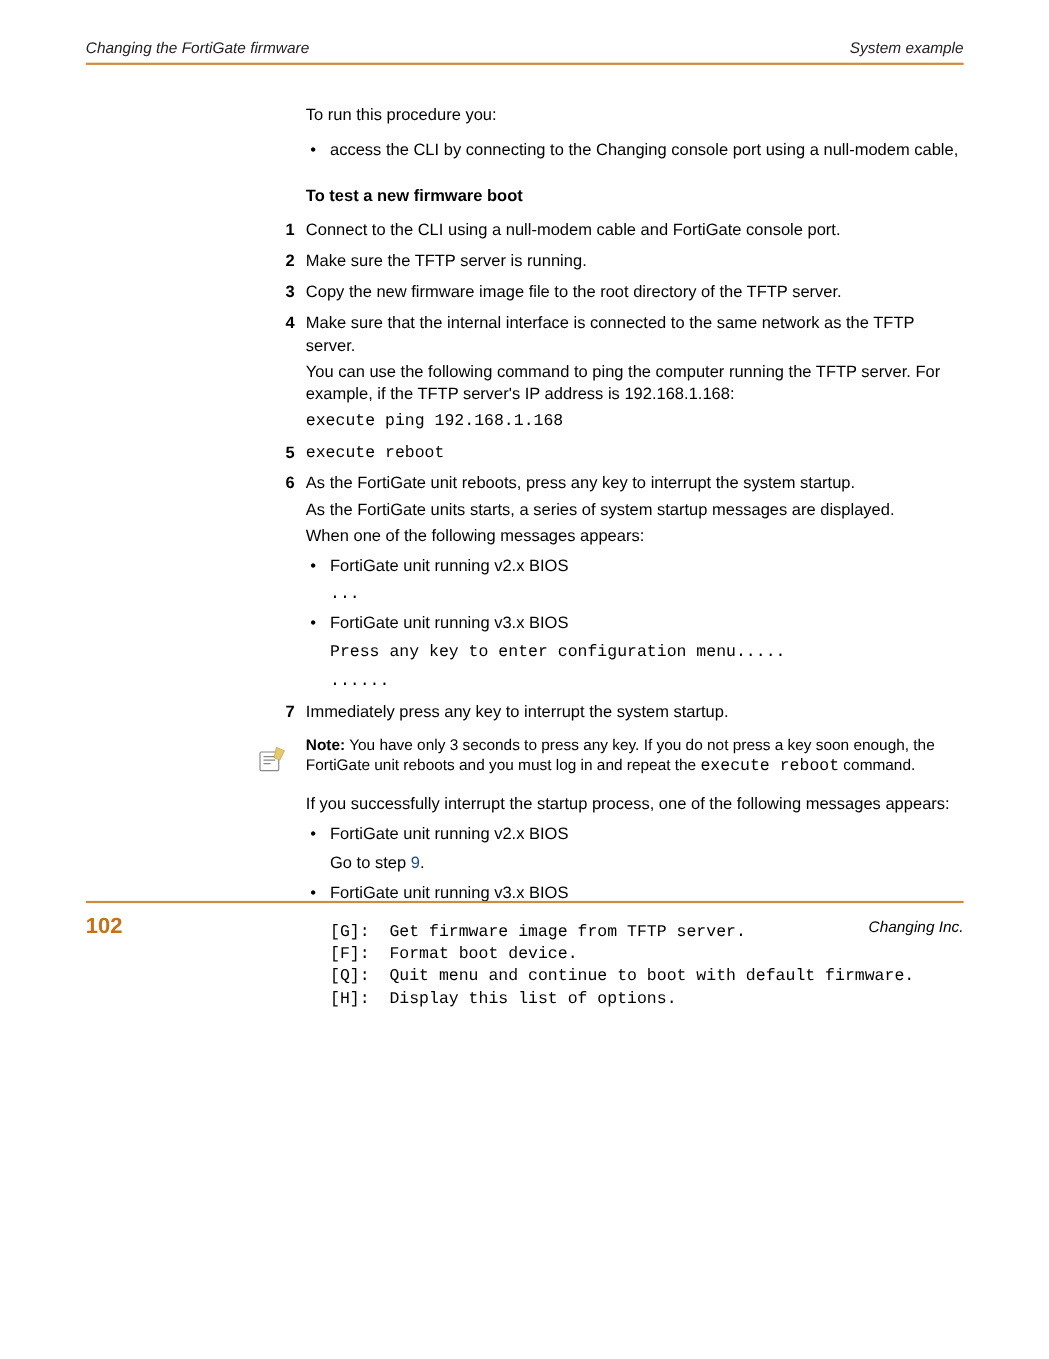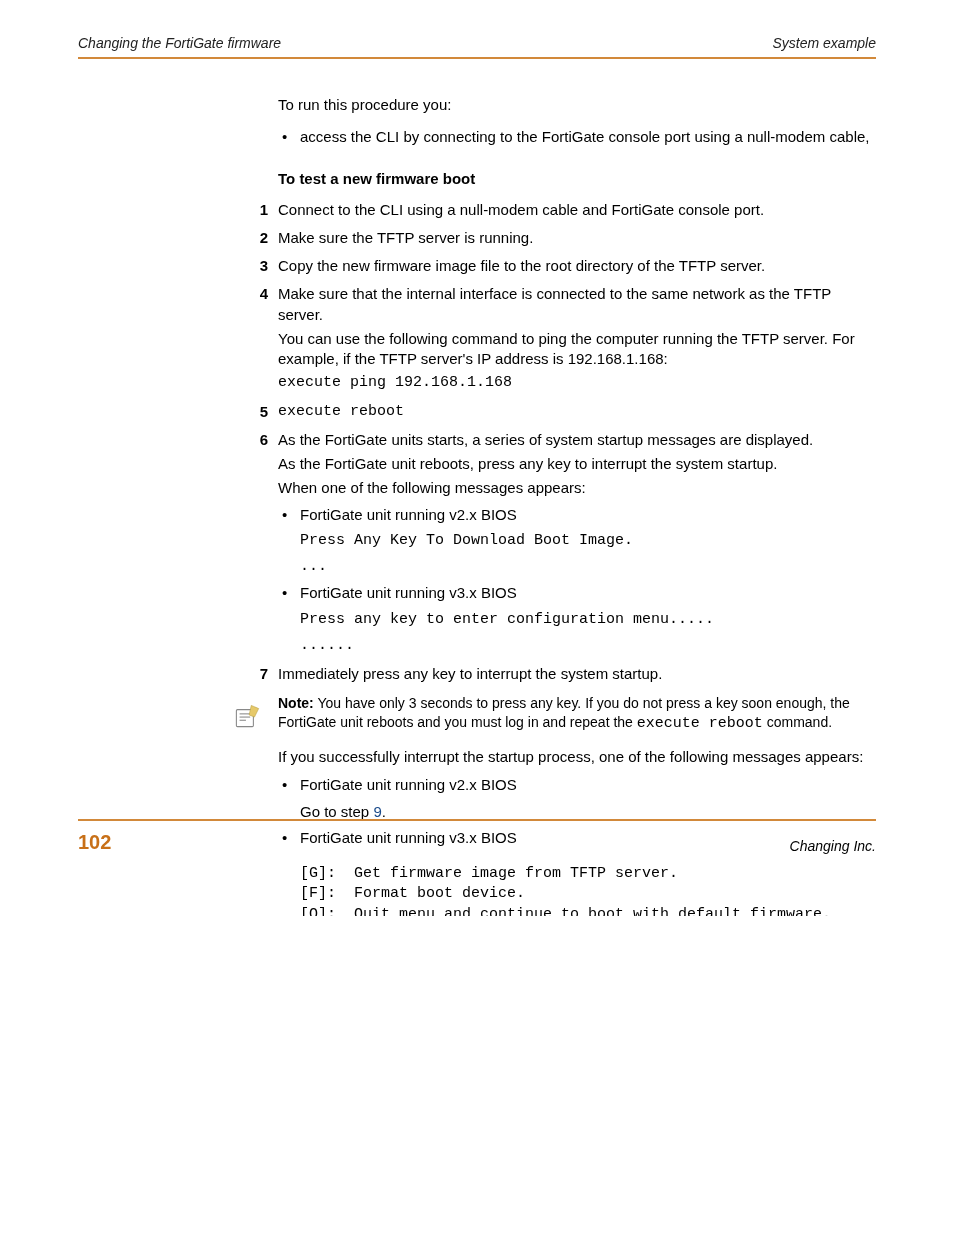--- a/index.html
+++ b/index.html
@@ -134,21 +134,21 @@
     right: 78px;
   }
   .footer-rule {
     height: 2px;
     background: #d2893a;
     margin-bottom: 8px;
   }
   .footer-row {
     display: flex;
     justify-content: space-between;
-    align-items: flex-end;
+    align-items: center;
   }
   .page-num {
     color: #c87018;
     font-weight: bold;
     font-size: 20px;
   }
   .footer-right {
     font-style: italic;
     font-size: 14px;
   }
@@ -168,21 +168,21 @@
   <div class="header-row">
     <span>Changing the FortiGate firmware</span>
     <span>System example</span>
   </div>
   <div class="rule"></div>
 
   <div class="content">
 
     <p style="margin:12px 0 10px 0;">To run this procedure you:</p>
     <ul class="intro-bullets">
-      <li>access the CLI by connecting to the FortiGate console port using a null-modem cable,</li>
+      <li>access the CLI by connecting to the Changing console port using a null-modem cable,</li>
     </ul>
 
     <div class="section-title">To test a new firmware boot</div>
 
     <ol class="steps">
       <li>
         <span class="num">1</span>
         <div class="step-body">
             <p>Connect to the CLI using a null-modem cable and FortiGate console port.</p>
           </div>
@@ -209,27 +209,26 @@
       </li>
       <li>
         <span class="num">5</span>
         <div class="step-body">
           <p class="mono">execute reboot</p>
         </div>
       </li>
       <li>
         <span class="num">6</span>
         <div class="step-body">
+          <p>As the FortiGate unit reboots, press any key to interrupt the system startup.</p>
           <p>As the FortiGate units starts, a series of system startup messages are displayed.</p>
-          <p>As the FortiGate unit reboots, press any key to interrupt the system startup.</p>
           <p>When one of the following messages appears:</p>
           <ul class="sub-bullets">
             <li>FortiGate unit running v2.x BIOS</li>
           </ul>
-          <div class="sub-code mono">Press Any Key To Download Boot Image.</div>
           <div class="sub-code mono">...</div>
           <ul class="sub-bullets">
             <li>FortiGate unit running v3.x BIOS</li>
           </ul>
           <div class="sub-code mono">Press any key to enter configuration menu.....</div>
           <div class="sub-code mono">......</div>
         </div>
       </li>
       <li>
         <span class="num">7</span>

